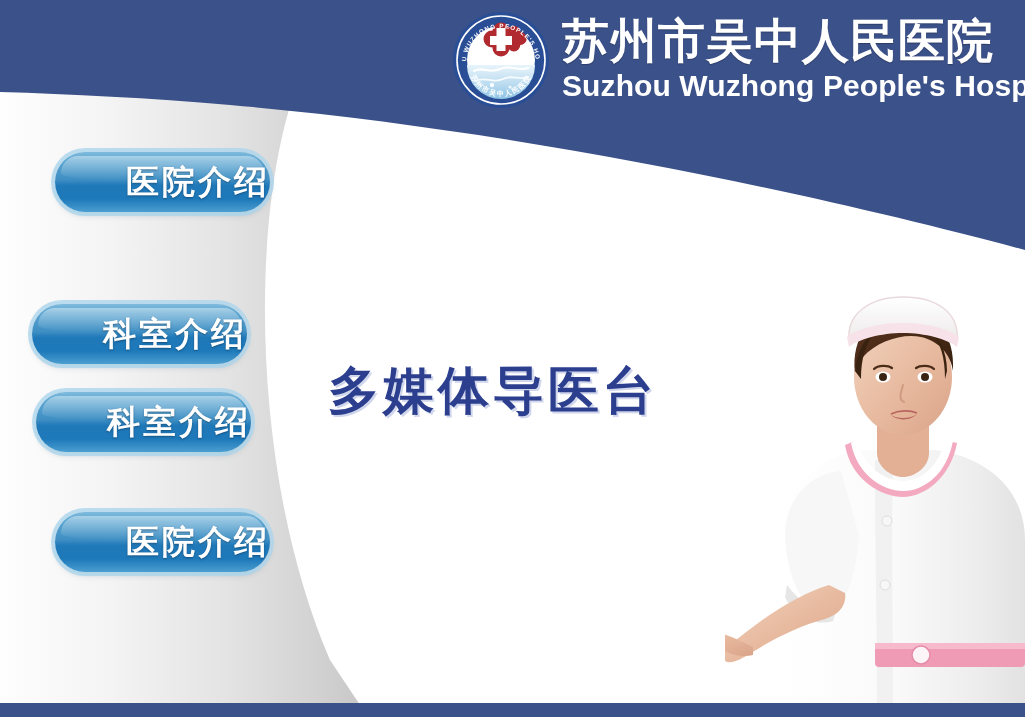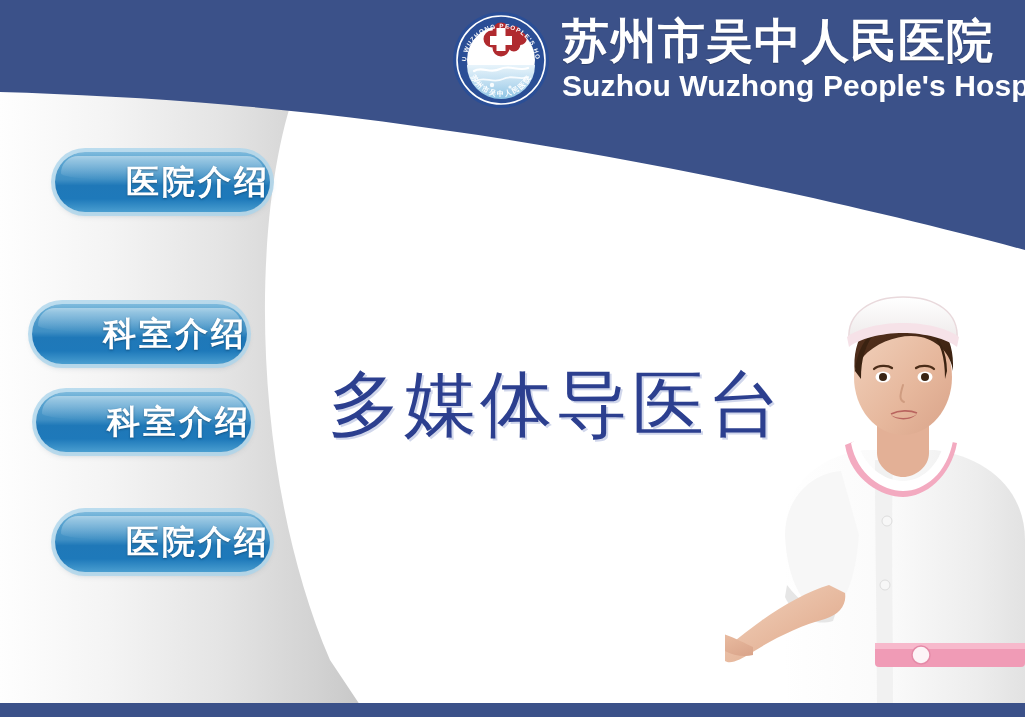--- a/index.html
+++ b/index.html
@@ -135,22 +135,22 @@
   .btn-1 { left: 55px;  top: 152px; width: 215px; }
   .btn-2 { left: 32px;  top: 272px; width: 215px; margin-top: 32px; }
   .btn-3 { left: 36px;  top: 392px; width: 215px; }
   .btn-4 { left: 55px;  top: 512px; width: 215px; }
 
   
   .main-title {
     position: absolute;
     left: 328px;
     top: 357px;
-    font-size: 72px;
-    font-weight: normal;
+    font-size: 51px;
+    font-weight: bold;
     color: #2c3f8f;
     letter-spacing: 4px;
     white-space: nowrap;
     font-family: "DejaVu Sans", "Liberation Sans", sans-serif;
     text-shadow: 2px 2px 0 rgba(150,165,210,.45);
   }
 
   
   .nurse {
     position: absolute;

